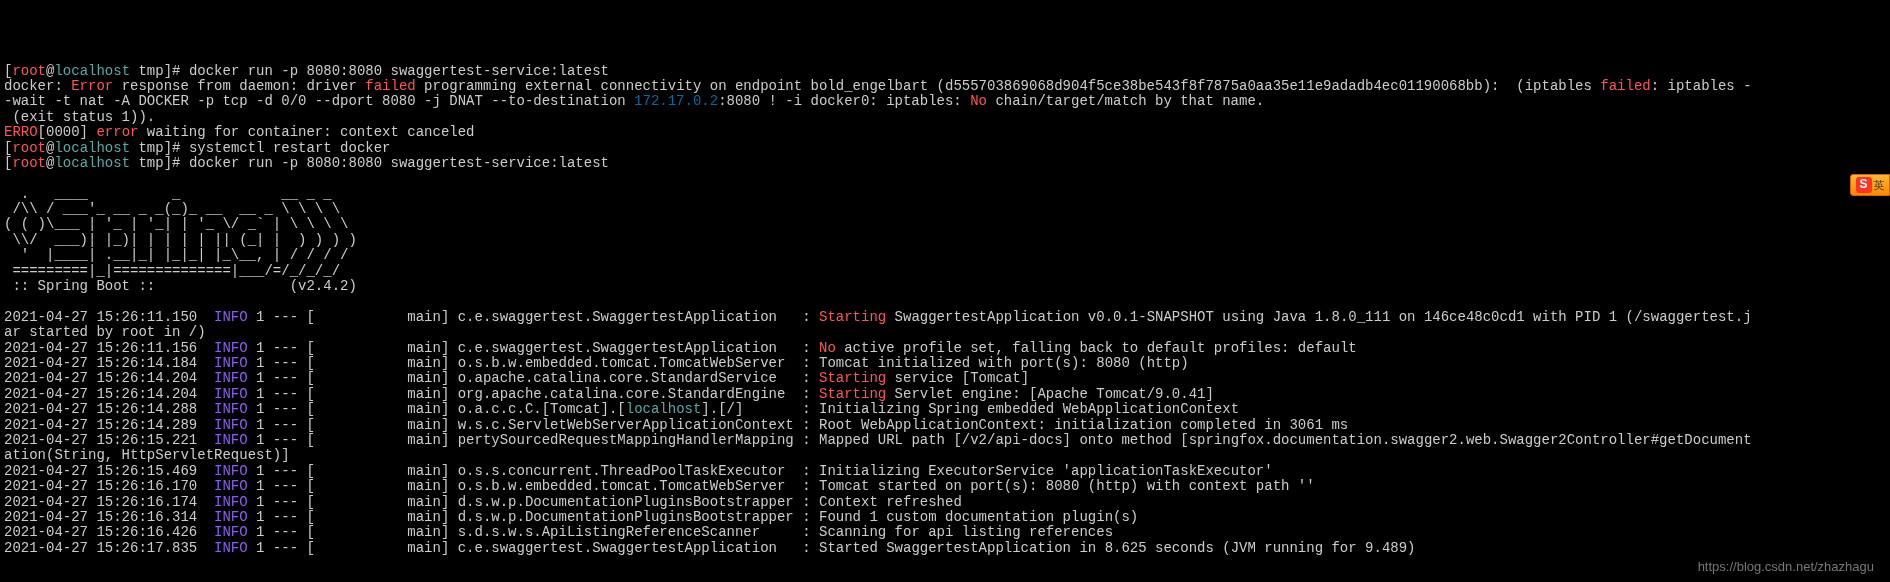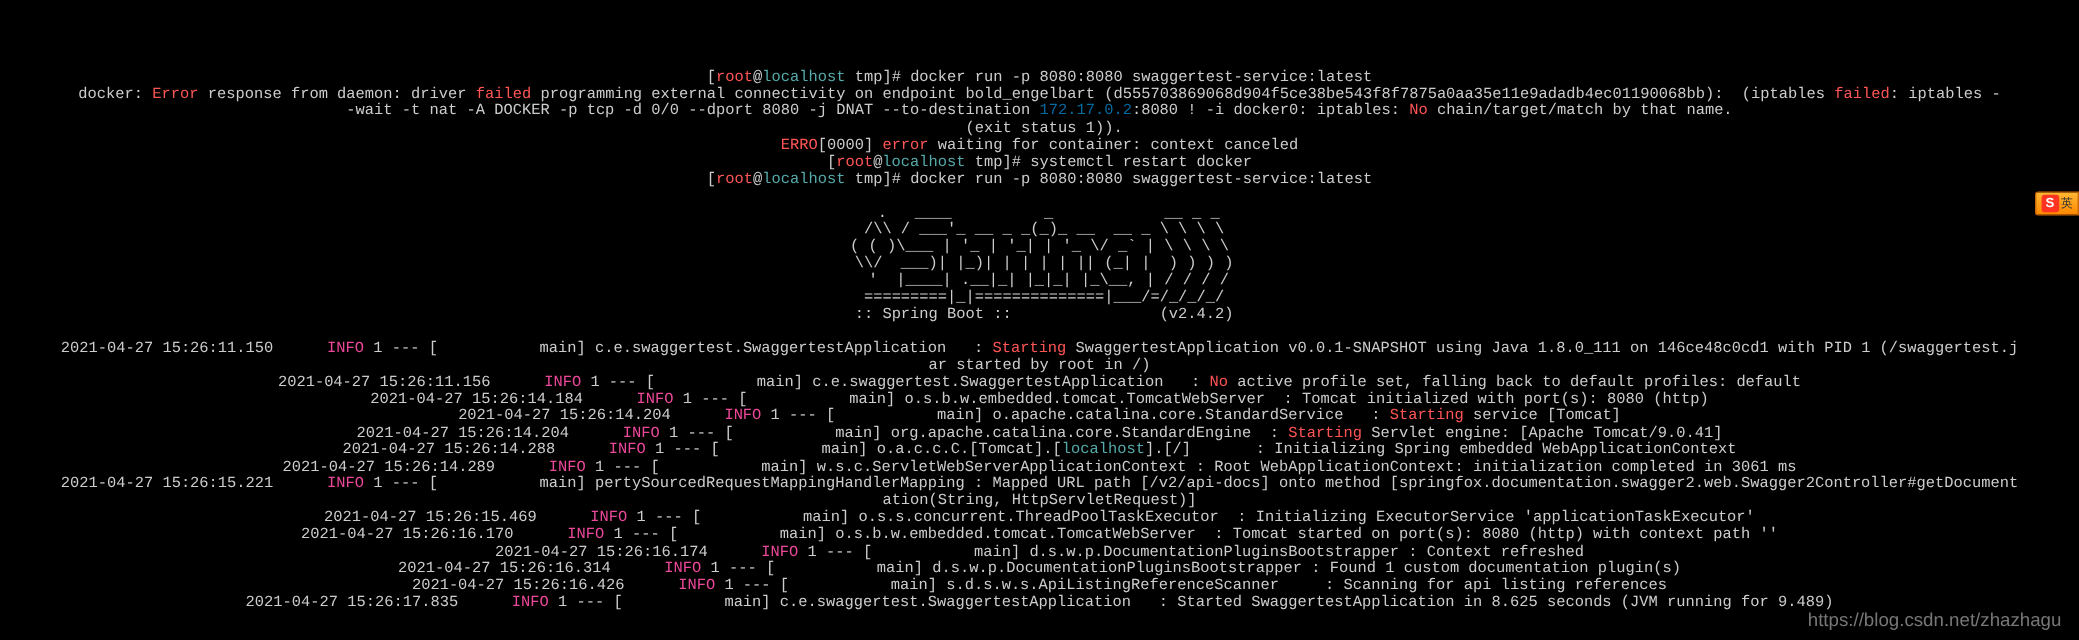--- a/index.html
+++ b/index.html
@@ -13,24 +13,24 @@
       font-family: "Consolas", "Courier New", monospace;
       font-size: 14px;
       line-height: 1.1;
       white-space: pre;
       padding: 2px 4px;
       overflow: hidden;
       width: 1890px;
       height: 582px;
       position: relative;
     }
-    .line { white-space: pre; text-align: center; }
+    .line { white-space: pre; }
     .red-bright { color: #ff5555; }
     .teal { color: #55aaaa; }
-    .green { color: #ec4899; margin-left: 32px; }
+    .green { color: #8b5cf6; }
     .purple { color: #0369a1; }
     .white { color: #cccccc; }
     .ime-badge {
       position: absolute;
       right: 0;
       top: 174px;
       width: 40px;
       height: 22px;
       background: linear-gradient(#ffb733, #ff8800);
       border: 1px solid #cc6600;
@@ -57,21 +57,21 @@
     .ime-text {
       color: #333;
       font-size: 11px;
       font-family: sans-serif;
     }
     .watermark {
       position: absolute;
       right: 16px;
       bottom: 8px;
       color: #777;
-      font-size: 17px;
+      font-size: 13px;
       font-family: sans-serif;
       white-space: nowrap;
     }
   </style>
 </head>
 <body>
 
 
 
 <div><div class="line"><span class="white">[</span><span class="red-bright">root</span><span class="white">@</span><span class="teal">localhost</span><span class="white"> tmp]</span><span class="white"># </span><span class="white">docker run -p 8080:8080 swaggertest-service:latest</span></div><div class="line"><span class="white">docker: </span><span class="red-bright">Error</span><span class="white"> response from daemon: driver </span><span class="red-bright">failed</span><span class="white"> programming external connectivity on endpoint bold_engelbart (d555703869068d904f5ce38be543f8f7875a0aa35e11e9adadb4ec01190068bb):  (iptables </span><span class="red-bright">failed</span><span class="white">: iptables -</span></div><div class="line"><span class="white">-wait -t nat -A DOCKER -p tcp -d 0/0 --dport 8080 -j DNAT --to-destination </span><span class="purple">172.17.0.2</span><span class="white">:8080 ! -i docker0: iptables: </span><span class="red-bright">No</span><span class="white"> chain/target/match by that name.</span></div><div class="line"><span class="white"> (exit status 1)).</span></div><div class="line"><span class="red-bright">ERRO</span><span class="white">[0000] </span><span class="red-bright">error</span><span class="white"> waiting for container: context canceled</span></div><div class="line"><span class="white">[</span><span class="red-bright">root</span><span class="white">@</span><span class="teal">localhost</span><span class="white"> tmp]</span><span class="white"># </span><span class="white">systemctl restart docker</span></div><div class="line"><span class="white">[</span><span class="red-bright">root</span><span class="white">@</span><span class="teal">localhost</span><span class="white"> tmp]</span><span class="white"># </span><span class="white">docker run -p 8080:8080 swaggertest-service:latest</span></div><div class="line"> </div><div class="line white">  .   ____          _            __ _ _</div><div class="line white"> /\\ / ___'_ __ _ _(_)_ __  __ _ \ \ \ \</div><div class="line white">( ( )\___ | '_ | '_| | '_ \/ _` | \ \ \ \</div><div class="line white"> \\/  ___)| |_)| | | | | || (_| |  ) ) ) )</div><div class="line white">  '  |____| .__|_| |_|_| |_\__, | / / / /</div><div class="line white"> =========|_|==============|___/=/_/_/_/</div><div class="line white"> :: Spring Boot ::                (v2.4.2)</div><div class="line"> </div><div id="logs"><div class="line"><span class="white">2021-04-27 15:26:11.150  </span><span class="green">INFO</span><span class="white"> 1 --- [           main] </span><span class="white">c.e.swaggertest.SwaggertestApplication   </span><span class="white">: </span><span class="red-bright">Starting</span><span class="white"> SwaggertestApplication v0.0.1-SNAPSHOT using Java 1.8.0_111 on 146ce48c0cd1 with PID 1 (/swaggertest.j</span></div><div class="line"><span class="white">ar started by root in /)</span></div><div class="line"><span class="white">2021-04-27 15:26:11.156  </span><span class="green">INFO</span><span class="white"> 1 --- [           main] </span><span class="white">c.e.swaggertest.SwaggertestApplication   </span><span class="white">: </span><span class="red-bright">No</span><span class="white"> active profile set, falling back to default profiles: default</span></div><div class="line"><span class="white">2021-04-27 15:26:14.184  </span><span class="green">INFO</span><span class="white"> 1 --- [           main] </span><span class="white">o.s.b.w.embedded.tomcat.TomcatWebServer  </span><span class="white">: </span><span class="white">Tomcat initialized with port(s): 8080 (http)</span></div><div class="line"><span class="white">2021-04-27 15:26:14.204  </span><span class="green">INFO</span><span class="white"> 1 --- [           main] </span><span class="white">o.apache.catalina.core.StandardService   </span><span class="white">: </span><span class="red-bright">Starting</span><span class="white"> service [Tomcat]</span></div><div class="line"><span class="white">2021-04-27 15:26:14.204  </span><span class="green">INFO</span><span class="white"> 1 --- [           main] </span><span class="white">org.apache.catalina.core.StandardEngine  </span><span class="white">: </span><span class="red-bright">Starting</span><span class="white"> Servlet engine: [Apache Tomcat/9.0.41]</span></div><div class="line"><span class="white">2021-04-27 15:26:14.288  </span><span class="green">INFO</span><span class="white"> 1 --- [           main] </span><span class="white">o.a.c.c.C.[Tomcat].[</span><span class="teal">localhost</span><span class="white">].[/]       </span><span class="white">: </span><span class="white">Initializing Spring embedded WebApplicationContext</span></div><div class="line"><span class="white">2021-04-27 15:26:14.289  </span><span class="green">INFO</span><span class="white"> 1 --- [           main] </span><span class="white">w.s.c.ServletWebServerApplicationContext </span><span class="white">: </span><span class="white">Root WebApplicationContext: initialization completed in 3061 ms</span></div><div class="line"><span class="white">2021-04-27 15:26:15.221  </span><span class="green">INFO</span><span class="white"> 1 --- [           main] </span><span class="white">pertySourcedRequestMappingHandlerMapping </span><span class="white">: </span><span class="white">Mapped URL path [/v2/api-docs] onto method [springfox.documentation.swagger2.web.Swagger2Controller#getDocument</span></div><div class="line"><span class="white">ation(String, HttpServletRequest)]</span></div><div class="line"><span class="white">2021-04-27 15:26:15.469  </span><span class="green">INFO</span><span class="white"> 1 --- [           main] </span><span class="white">o.s.s.concurrent.ThreadPoolTaskExecutor  </span><span class="white">: </span><span class="white">Initializing ExecutorService 'applicationTaskExecutor'</span></div><div class="line"><span class="white">2021-04-27 15:26:16.170  </span><span class="green">INFO</span><span class="white"> 1 --- [           main] </span><span class="white">o.s.b.w.embedded.tomcat.TomcatWebServer  </span><span class="white">: </span><span class="white">Tomcat started on port(s): 8080 (http) with context path ''</span></div><div class="line"><span class="white">2021-04-27 15:26:16.174  </span><span class="green">INFO</span><span class="white"> 1 --- [           main] </span><span class="white">d.s.w.p.DocumentationPluginsBootstrapper </span><span class="white">: </span><span class="white">Context refreshed</span></div><div class="line"><span class="white">2021-04-27 15:26:16.314  </span><span class="green">INFO</span><span class="white"> 1 --- [           main] </span><span class="white">d.s.w.p.DocumentationPluginsBootstrapper </span><span class="white">: </span><span class="white">Found 1 custom documentation plugin(s)</span></div><div class="line"><span class="white">2021-04-27 15:26:16.426  </span><span class="green">INFO</span><span class="white"> 1 --- [           main] </span><span class="white">s.d.s.w.s.ApiListingReferenceScanner     </span><span class="white">: </span><span class="white">Scanning for api listing references</span></div><div class="line"><span class="white">2021-04-27 15:26:17.835  </span><span class="green">INFO</span><span class="white"> 1 --- [           main] </span><span class="white">c.e.swaggertest.SwaggertestApplication   </span><span class="white">: </span><span class="white">Started SwaggertestApplication in 8.625 seconds (JVM running for 9.489)</span></div></div></div>

